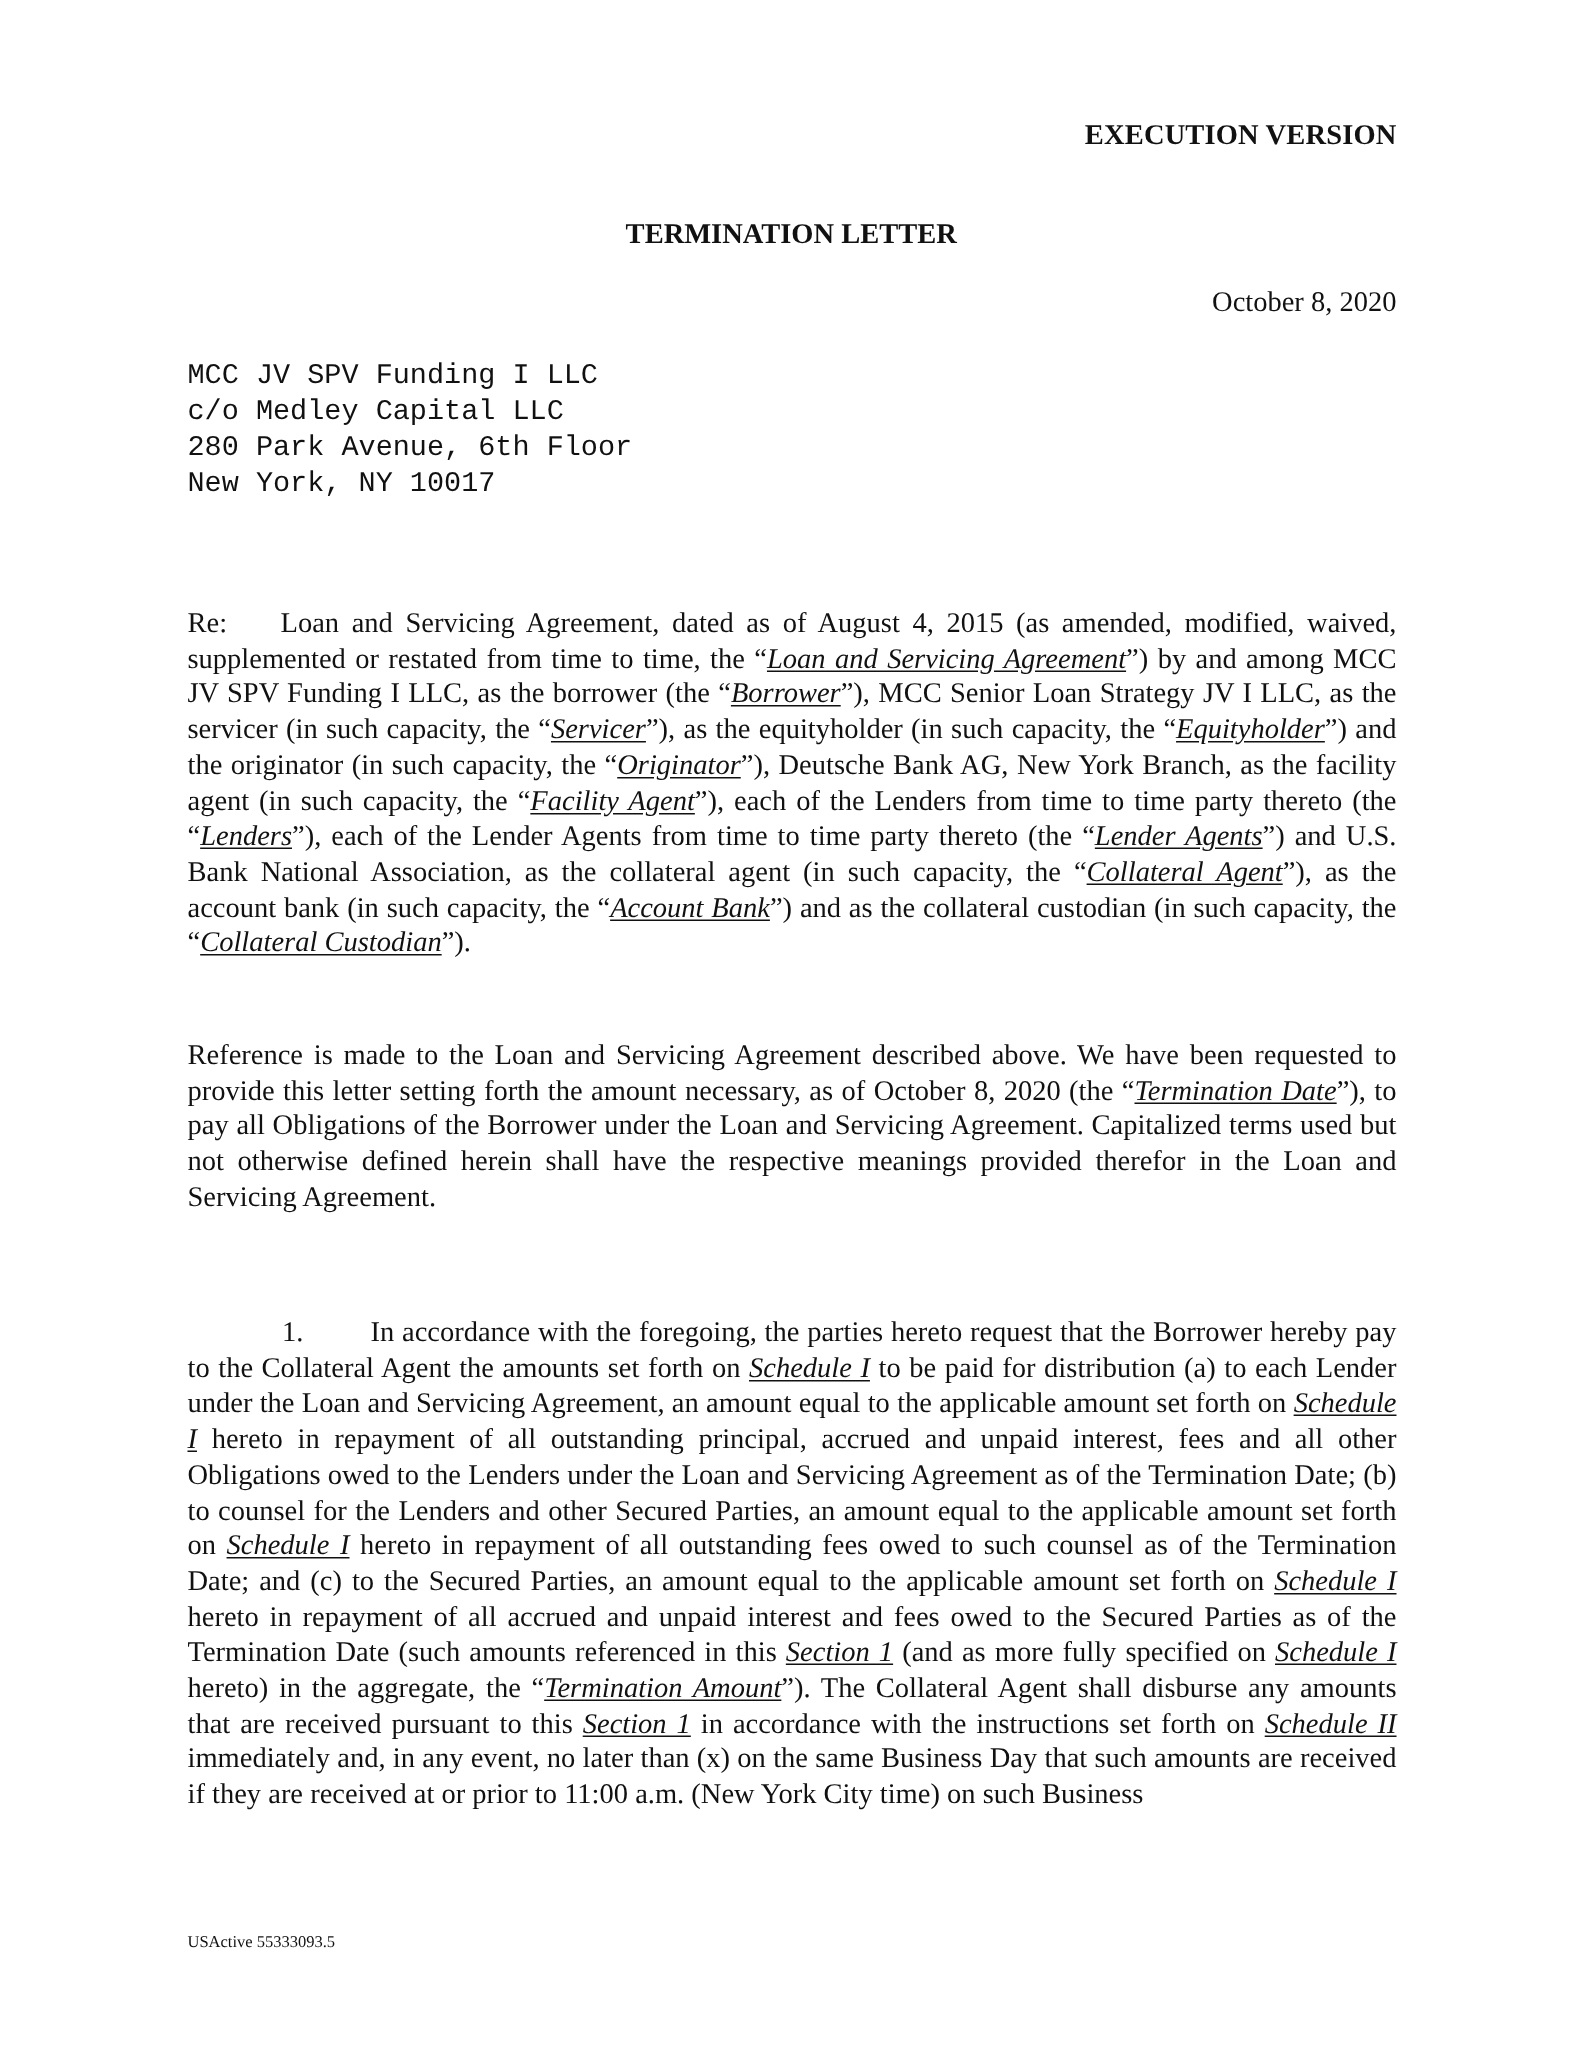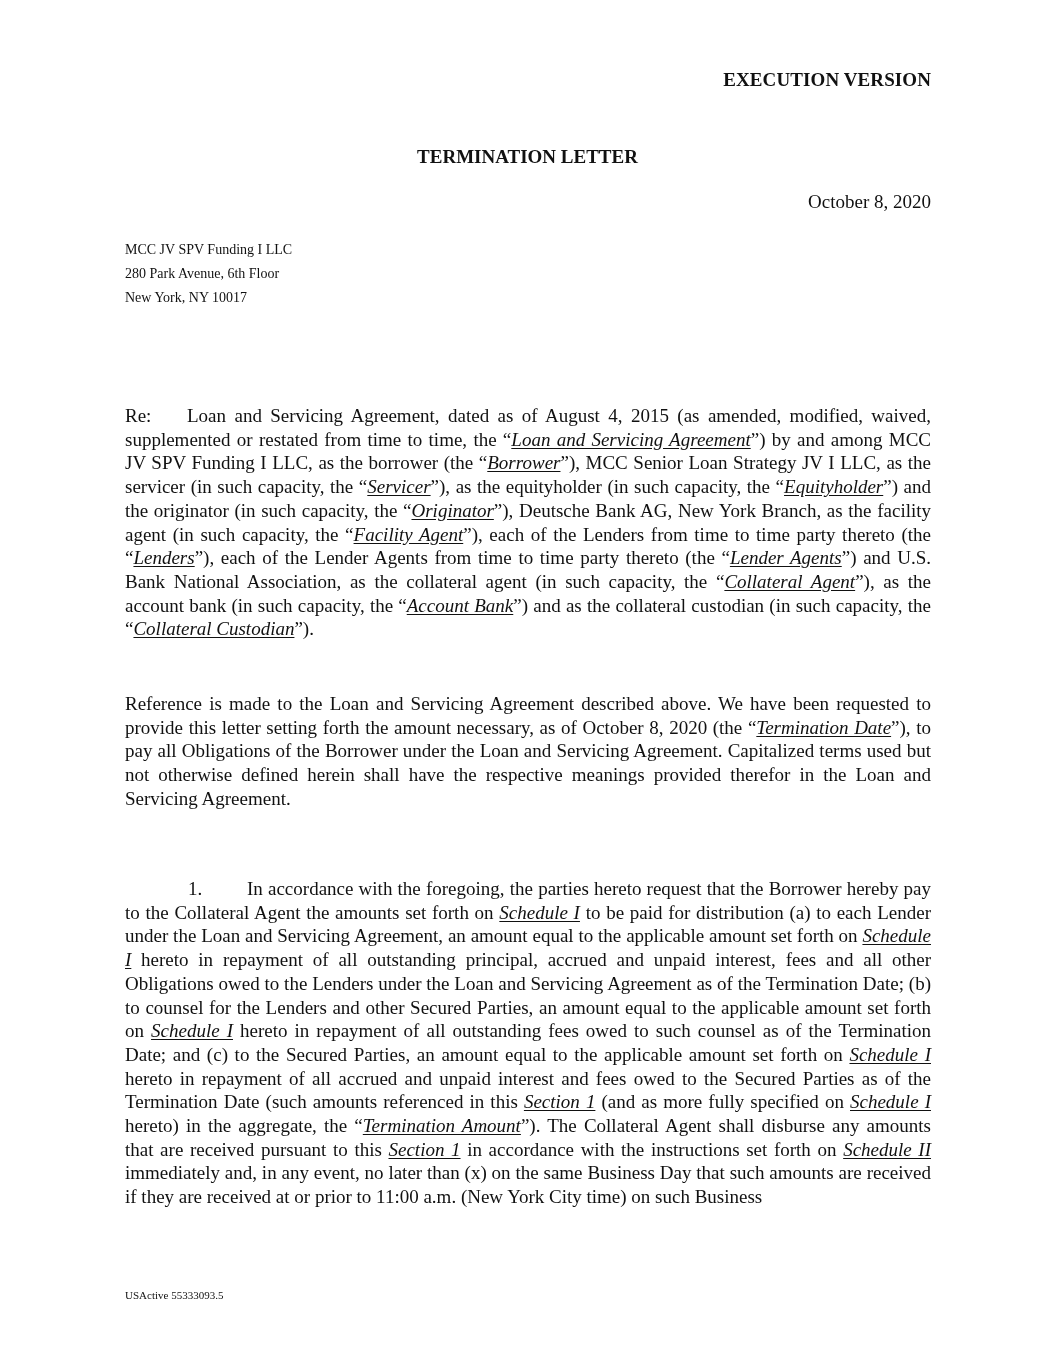--- a/index.html
+++ b/index.html
@@ -1,42 +1,43 @@
 <!DOCTYPE html>
 <html><head>
 <meta charset="utf-8">
 <style>
   html, body { margin: 0; padding: 0; background: #ffffff; }
   body { width: 1055px; height: 1365px; position: relative; overflow: hidden;
          font-family: "Liberation Serif", "DejaVu Serif", serif; color: #111; }
   .page { position: absolute; left: 0; top: 0; width: 1055px; height: 1365px; }
-  .exec { position: absolute; right: 124px; top: 69px; font-weight: bold; font-size: 19px; letter-spacing: 0.1px; }
+  .exec { position: absolute; right: 124px; top: 80px; font-weight: bold; font-size: 19px; letter-spacing: 0.1px; }
   .title { position: absolute; left: 0; right: 0; top: 146px; text-align: center; font-weight: bold; font-size: 19px; padding-left: 0; }
   .date { position: absolute; right: 124px; top: 191px; font-size: 19px; }
-  .addr { position: absolute; left: 125px; top: 238px; font-size: 14px; line-height: 24px; }
+  .addr { position: absolute; left: 125px; top: 238px; font-size: 19px; line-height: 24px; font-family: Liberation Mono, monospace; }
   .body { position: absolute; left: 125px; width: 806px; font-size: 19px; line-height: 23.7px; text-align: justify; }
   .re { top: 404px; }
   .greet { top: 689px; }
   .para1 { top: 692px; }
   .para2 { top: 877px; }
   .re-label { display: inline-block; width: 62px; }
   .num { display: inline-block; padding-left: 63px; width: 59px; }
   u { text-decoration: underline; text-underline-offset: 2px; font-style: italic; }
   .footer { position: absolute; left: 125px; top: 1289px; font-size: 11px; }
 </style>
 </head>
 <body>
 
 <div class="page">
   <div class="exec">EXECUTION VERSION</div>
   <div class="title">TERMINATION LETTER</div>
   <div class="date">October 8, 2020</div>
 
   <div class="addr">
     <div>MCC JV SPV Funding I LLC</div>
+    <div>c/o Medley Capital LLC</div>
     <div>280 Park Avenue, 6th Floor</div>
     <div>New York, NY 10017</div>
   </div>
 
   <div class="body re">
     <span class="re-label">Re:</span><span><span>Loan and Servicing Agreement, dated as of August 4, 2015 (as amended, modified, waived, supplemented or restated from time to time, the “</span><u>Loan and Servicing Agreement</u><span>”) by and among MCC JV SPV Funding I LLC, as the borrower (the “</span><u>Borrower</u><span>”), MCC Senior Loan Strategy JV I LLC, as the servicer (in such capacity, the “</span><u>Servicer</u><span>”), as the equityholder (in such capacity, the “</span><u>Equityholder</u><span>”) and the originator (in such capacity, the “</span><u>Originator</u><span>”), Deutsche Bank AG, New York Branch, as the facility agent (in such capacity, the “</span><u>Facility Agent</u><span>”), each of the Lenders from time to time party thereto (the “</span><u>Lenders</u><span>”), each of the Lender Agents from time to time party thereto (the “</span><u>Lender Agents</u><span>”) and U.S. Bank National Association, as the collateral agent (in such capacity, the “</span><u>Collateral Agent</u><span>”), as the account bank (in such capacity, the “</span><u>Account Bank</u><span>”) and as the collateral custodian (in such capacity, the “</span><u>Collateral Custodian</u><span>”).</span></span>
   </div>
 
 
   <div class="body para1"><span>Reference is made to the Loan and Servicing Agreement described above.  We have been requested to provide this letter setting forth the amount necessary, as of October 8, 2020 (the “</span><u>Termination Date</u><span>”), to pay all Obligations of the Borrower under the Loan and Servicing Agreement.  Capitalized terms used but not otherwise defined herein shall have the respective meanings provided therefor in the Loan and Servicing Agreement.</span></div>

